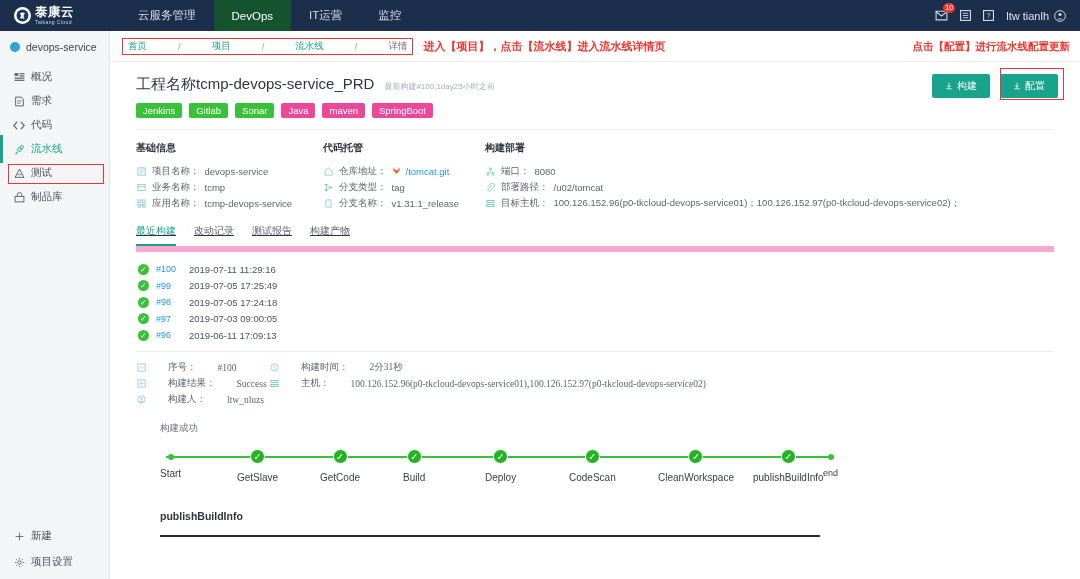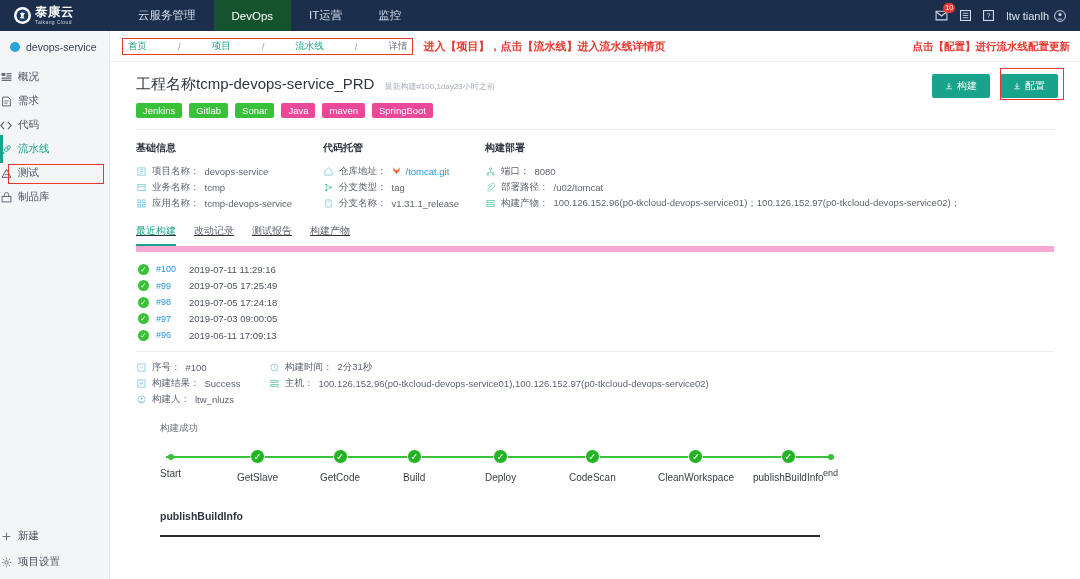--- a/index.html
+++ b/index.html
@@ -74,21 +74,21 @@
     cursor: pointer;
   }
   .proj-dot {
     width: 10px; height: 10px; border-radius: 50%;
     background: #2aa7d8; flex: none;
   }
   .side-list { margin-top: 2px; }
   .side-item {
     position: relative;
     display: flex; align-items: center; gap: 6px;
-    height: 24px; 
+    height: 24px; padding-left: 13px;
     font-size: 10.5px; color: #4a5160;
     cursor: pointer;
   }
   .side-item .ico { width: 12px; display:flex; align-items:center; justify-content:center; color:#5b6371;}
   .side-item.active { color: #18a38c; }
   .side-item.active .ico { color: #18a38c; }
   .side-item.active::before {
     content: ""; position: absolute; left: 0; top: -2px;
     width: 2.5px; height: 28px; background: #18a38c;
   }
@@ -221,23 +221,23 @@
 
   .divider2 { height: 1px; background: #ededed; margin: 7px 12px 0 12px; }
 
   
   .detail {
     display: flex; padding: 8px 0 0 12px;
   }
   .detail .dcol1 { width: 133px; }
   .detail .dcol2 { flex: 1; }
   .dline {
-    display: flex; align-items: center; gap: 5px;
+    display: flex; align-items: center; gap: 21px;
     font-size: 9.5px; color: #5d646f;
-    height: 16px; white-space: nowrap;
+    height: 16px; white-space: nowrap; font-family: Liberation Serif, serif;
   }
   .dline .li { width: 11px; flex: none; display:flex; align-items:center; justify-content:center;}
 
   
   .pipe-wrap { margin: 14px 0 0 36px; }
   .pipe-status { font-size: 9.5px; color: #6a717c; margin-bottom: 12px; }
   .pipe {
     position: relative;
     width: 676px; height: 40px;
   }
@@ -573,21 +573,21 @@
             <span>部署路径：</span>
             <span>/u02/tomcat</span>
           </div>
           <div class="info-line">
             <span class="li">
               <svg width="9" height="9" viewBox="0 0 20 20">
                   <rect x="2" y="3" width="16" height="5" fill="none" stroke="#4fc3a1" stroke-width="1.6"></rect>
                   <rect x="2" y="12" width="16" height="5" fill="none" stroke="#4fc3a1" stroke-width="1.6"></rect>
                 </svg>
             </span>
-            <span>构建产物：</span>
+            <span>目标主机：</span>
             <span>100.126.152.96(p0-tkcloud-devops-service01)；100.126.152.97(p0-tkcloud-devops-service02)；</span>
           </div>
         </div>
       </div>
 
       <div class="tabs">
         <div class="tab active">最近构建</div>
         <div class="tab">改动记录</div>
         <div class="tab">测试报告</div>
         <div class="tab">构建产物</div>

